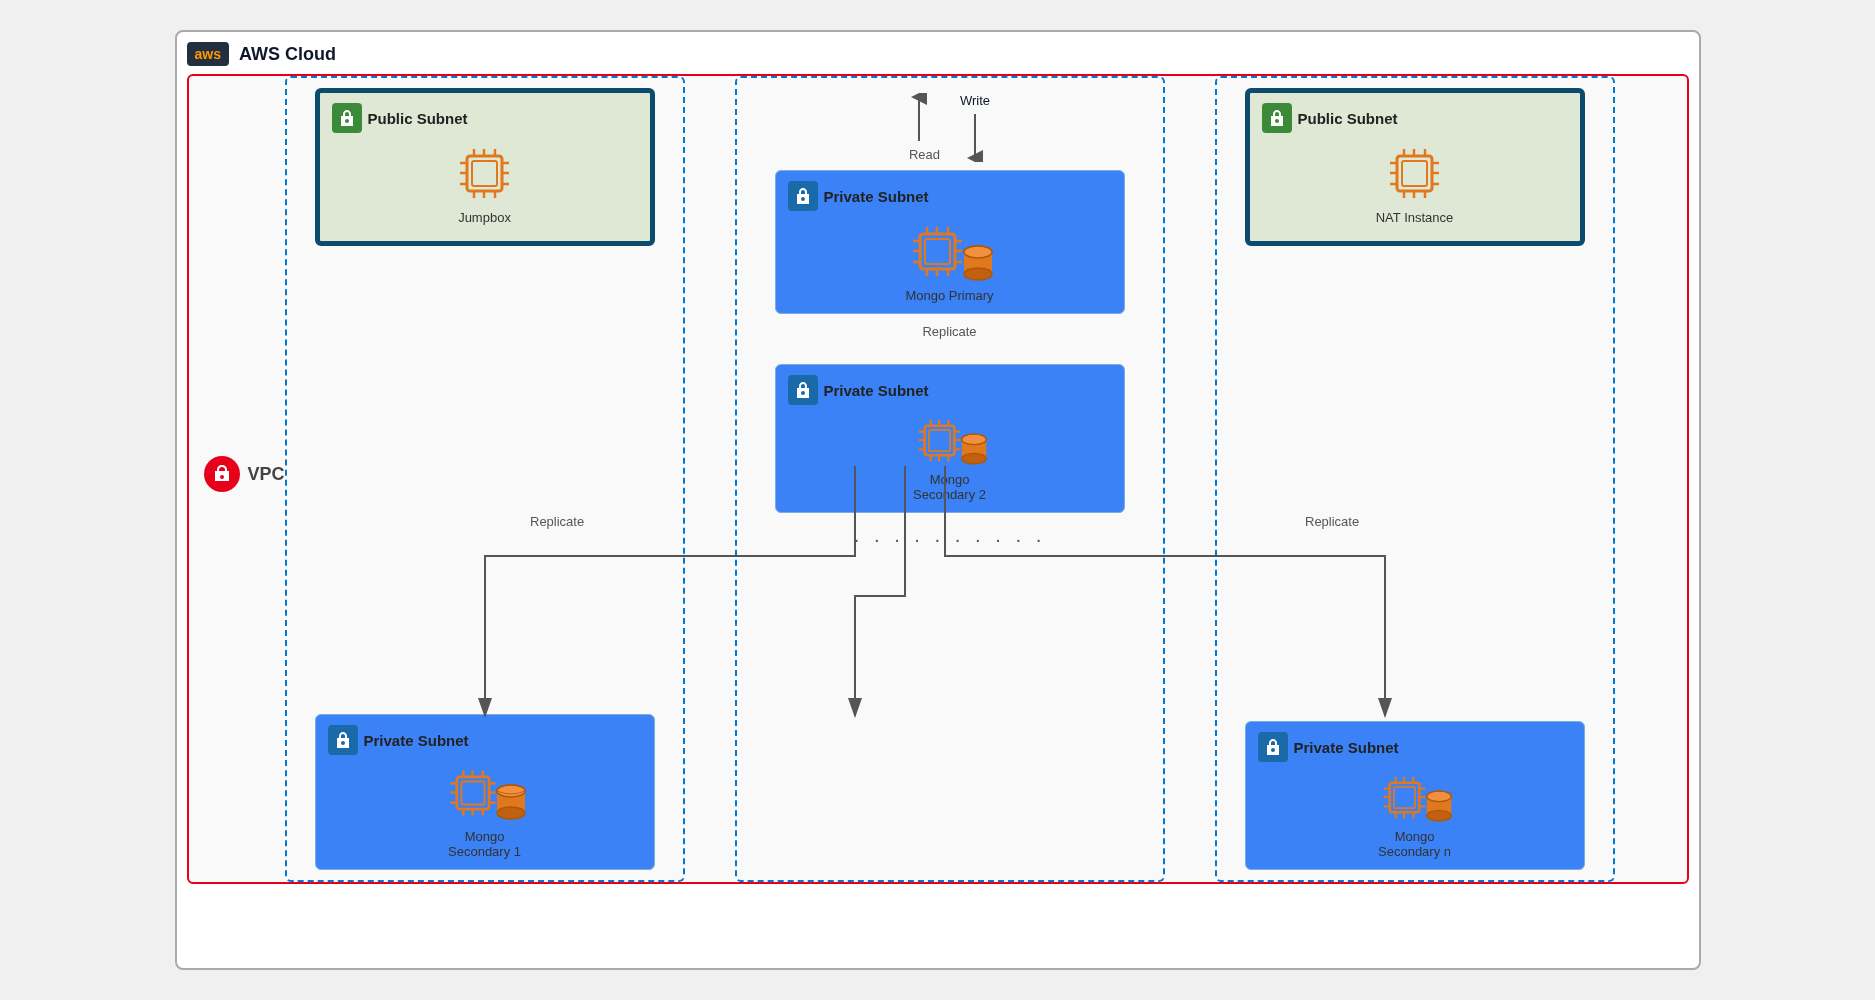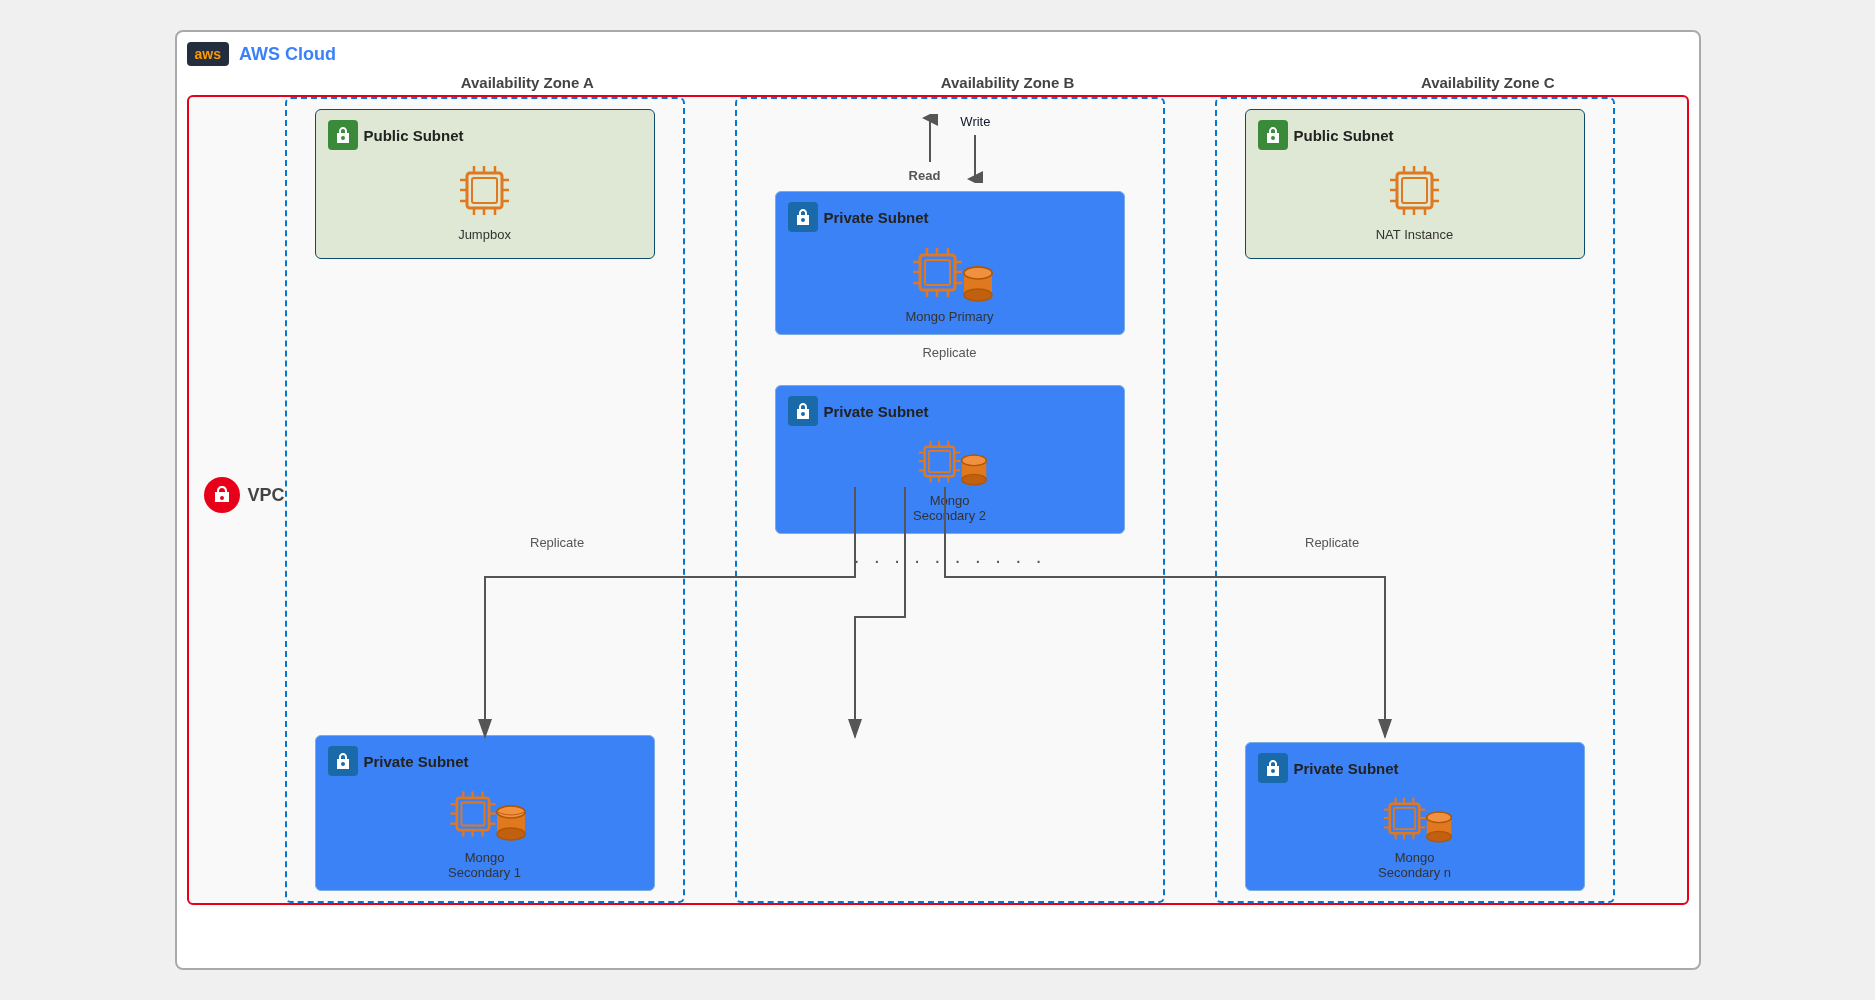--- a/index.html
+++ b/index.html
@@ -37,21 +37,21 @@
       margin-right: 10px;
     }
     .aws-logo .aws-text {
       color: #FF9900;
       font-size: 14px;
       font-weight: 900;
     }
     .aws-cloud-label {
       font-size: 18px;
       font-weight: bold;
-      color: #3b82f6;
+      color: #0f172a;
     }
 
     
     .az-labels-row {
       display: flex;
       margin-left: 140px;
       margin-bottom: 4px;
       gap: 0;
     }
     .az-label {
@@ -113,21 +113,21 @@
     .az-col-c { width: 400px; }
 
     
     .subnet-box {
       border-radius: 6px;
       padding: 10px 12px;
       position: relative;
     }
     .subnet-public {
       background: #dfe8d4;
-      border: 1px solid #0c4a6e;
+      border: 5px solid #0c4a6e;
     }
     .subnet-private {
       background: #3b82f6;
       border: 1px solid #7aade0;
     }
     .subnet-header {
       display: flex;
       align-items: center;
       gap: 6px;
       margin-bottom: 8px;
@@ -182,25 +182,20 @@
 
 <div class="outer-frame">
 
   <div class="aws-header">
     <div class="aws-logo">
       <span class="aws-text">aws</span>
     </div>
     <span class="aws-cloud-label">AWS Cloud</span>
   </div>
 
-  <div class="az-labels-row">
-    <div class="az-label az-label-a">Availability Zone A</div>
-    <div class="az-label az-label-b">Availability Zone B</div>
-    <div class="az-label az-label-c">Availability Zone C</div>
-  </div>
 
   <div class="vpc-box">
     <div class="vpc-label">
       <div class="vpc-icon">
         <svg width="22" height="22" viewBox="0 0 22 22">
           <path d="M11 2C8 2 6 4 6 7v1H4v10h14V8h-2V7c0-3-2-5-5-5zm0 2c1.7 0 3 1.3 3 3v1H8V7c0-1.7 1.3-3 3-3zm0 8a2 2 0 1 1 0 4 2 2 0 0 1 0-4z" fill="white"></path>
         </svg>
       </div>
       <span class="vpc-text">VPC</span>
     </div>
@@ -282,21 +277,21 @@
             </svg>
           </div>
           <div class="instance-label" style="white-space:pre-line;text-align:center;">Mongo
 Secondary 1</div>
         </div>
       </div>
 
       <div class="az-column az-col-b" style="display:flex; flex-direction:column; align-items:center; position:relative;">
 
         <div style="display:flex; flex-direction:row; align-items:flex-start; justify-content:center; gap:20px; margin-bottom:8px; margin-top:5px;">
-          <div style="display:flex; flex-direction:column; align-items:flex-end; gap:4px;font-weight:bold;">
+          <div style="display:flex; flex-direction:column; align-items:flex-start; gap:4px;">
             <svg width="20" height="50" viewBox="0 0 20 50">
               <defs>
                   <marker id="arrowUp" markerWidth="8" markerHeight="8" refX="4" refY="4" orient="auto">
                     <path d="M0,8 L4,0 L8,8" fill="#555"></path>
                   </marker>
                 </defs>
               <line x1="10" y1="48" x2="10" y2="4" stroke="#555" stroke-width="2" marker-end="url(#arrowUp)"></line>
             </svg>
             <span style="font-size:13px; color:#555;">Read</span>
           </div>

